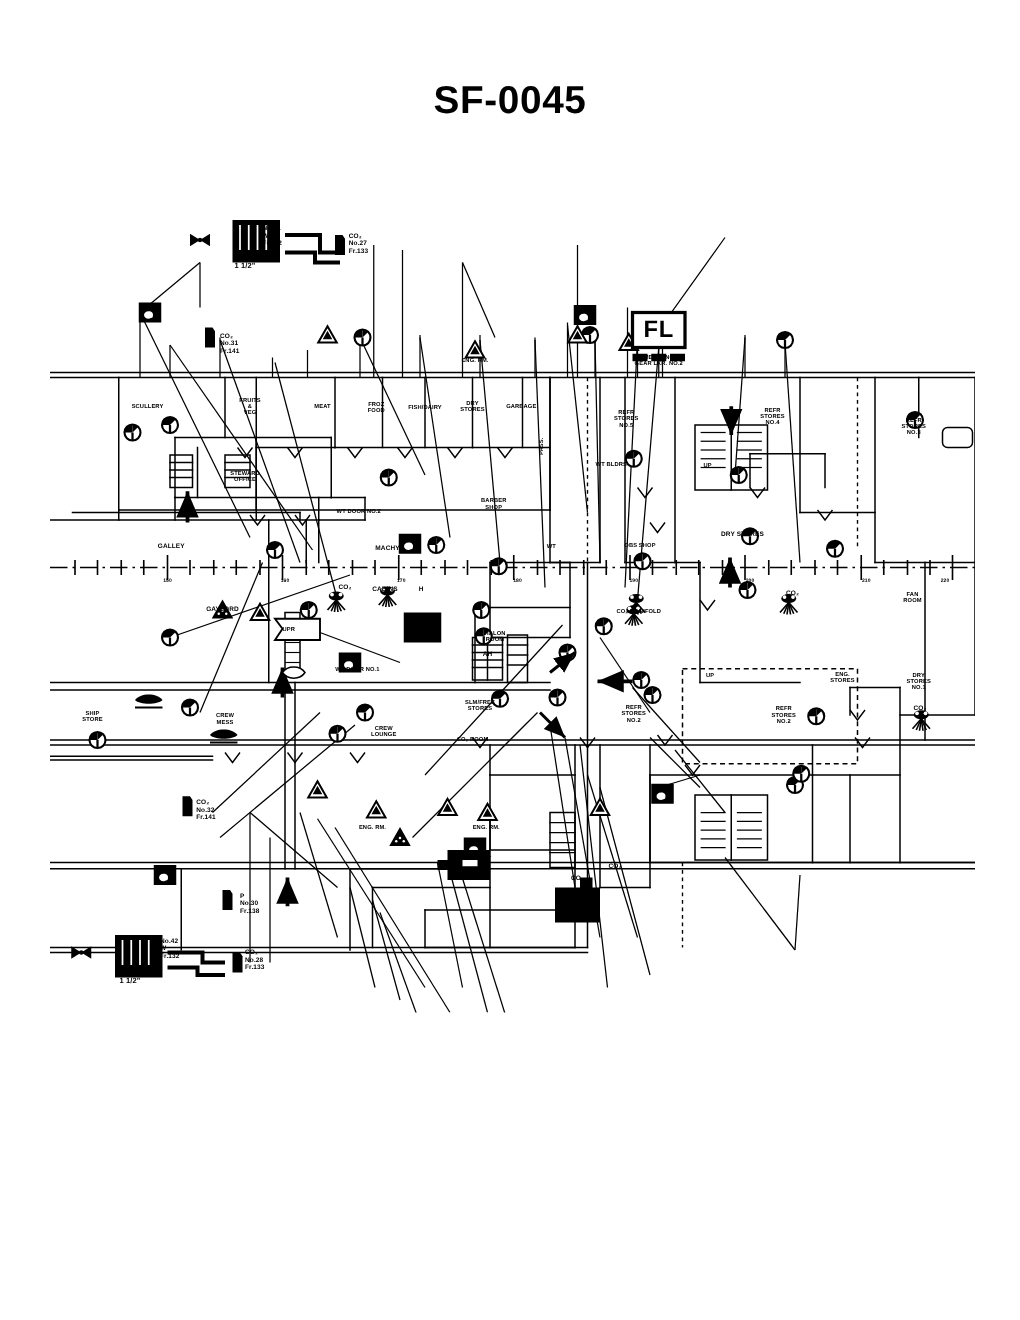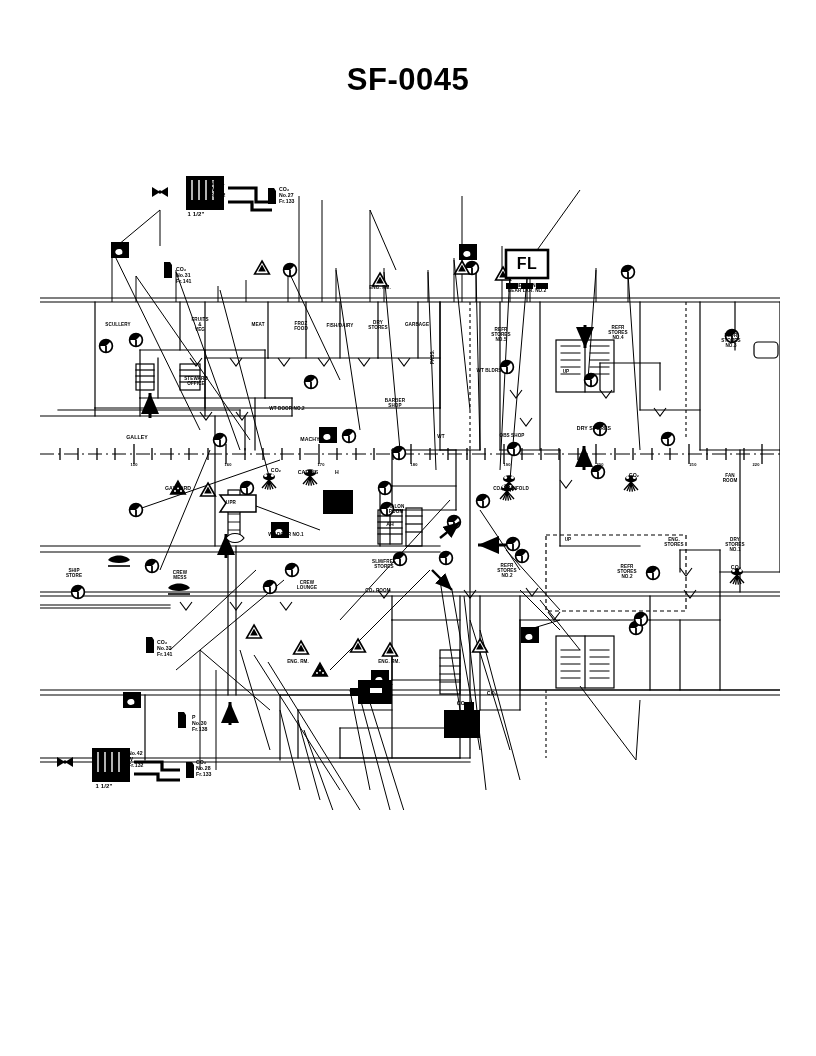--- a/index.html
+++ b/index.html
@@ -15,21 +15,21 @@
   #plan{position:absolute;left:40px;top:150px;width:740px;height:660px;}
   #plan svg{display:block;}
 
   .lbl{position:absolute;font-size:4.6px;font-weight:bold;line-height:1.12;
        text-align:center;letter-spacing:0.1px;white-space:pre-line;
        font-family:"Liberation Sans", sans-serif;transform:translate(-50%,-50%);}
   .lbl.sz5{font-size:5.2px;}
   .lbl.sz6{font-size:6px;}
   .lbl.left{text-align:left;transform:translate(0,-50%);}
   .lbl.vert{transform:translate(-50%,-50%) rotate(-90deg);}
-  .lbl.fl{font-size:16px;font-weight:bold;letter-spacing:0.5px;}
+  .lbl.fl{font-size:19px;font-weight:bold;letter-spacing:0.5px;}
 </style>
 </head>
 <body>
 
 <div id="page">
 
   <div id="title">SF-0045</div>
 
   <div id="plan">
   <svg width="740" height="660" viewBox="0 0 740 660" xmlns="http://www.w3.org/2000/svg">

